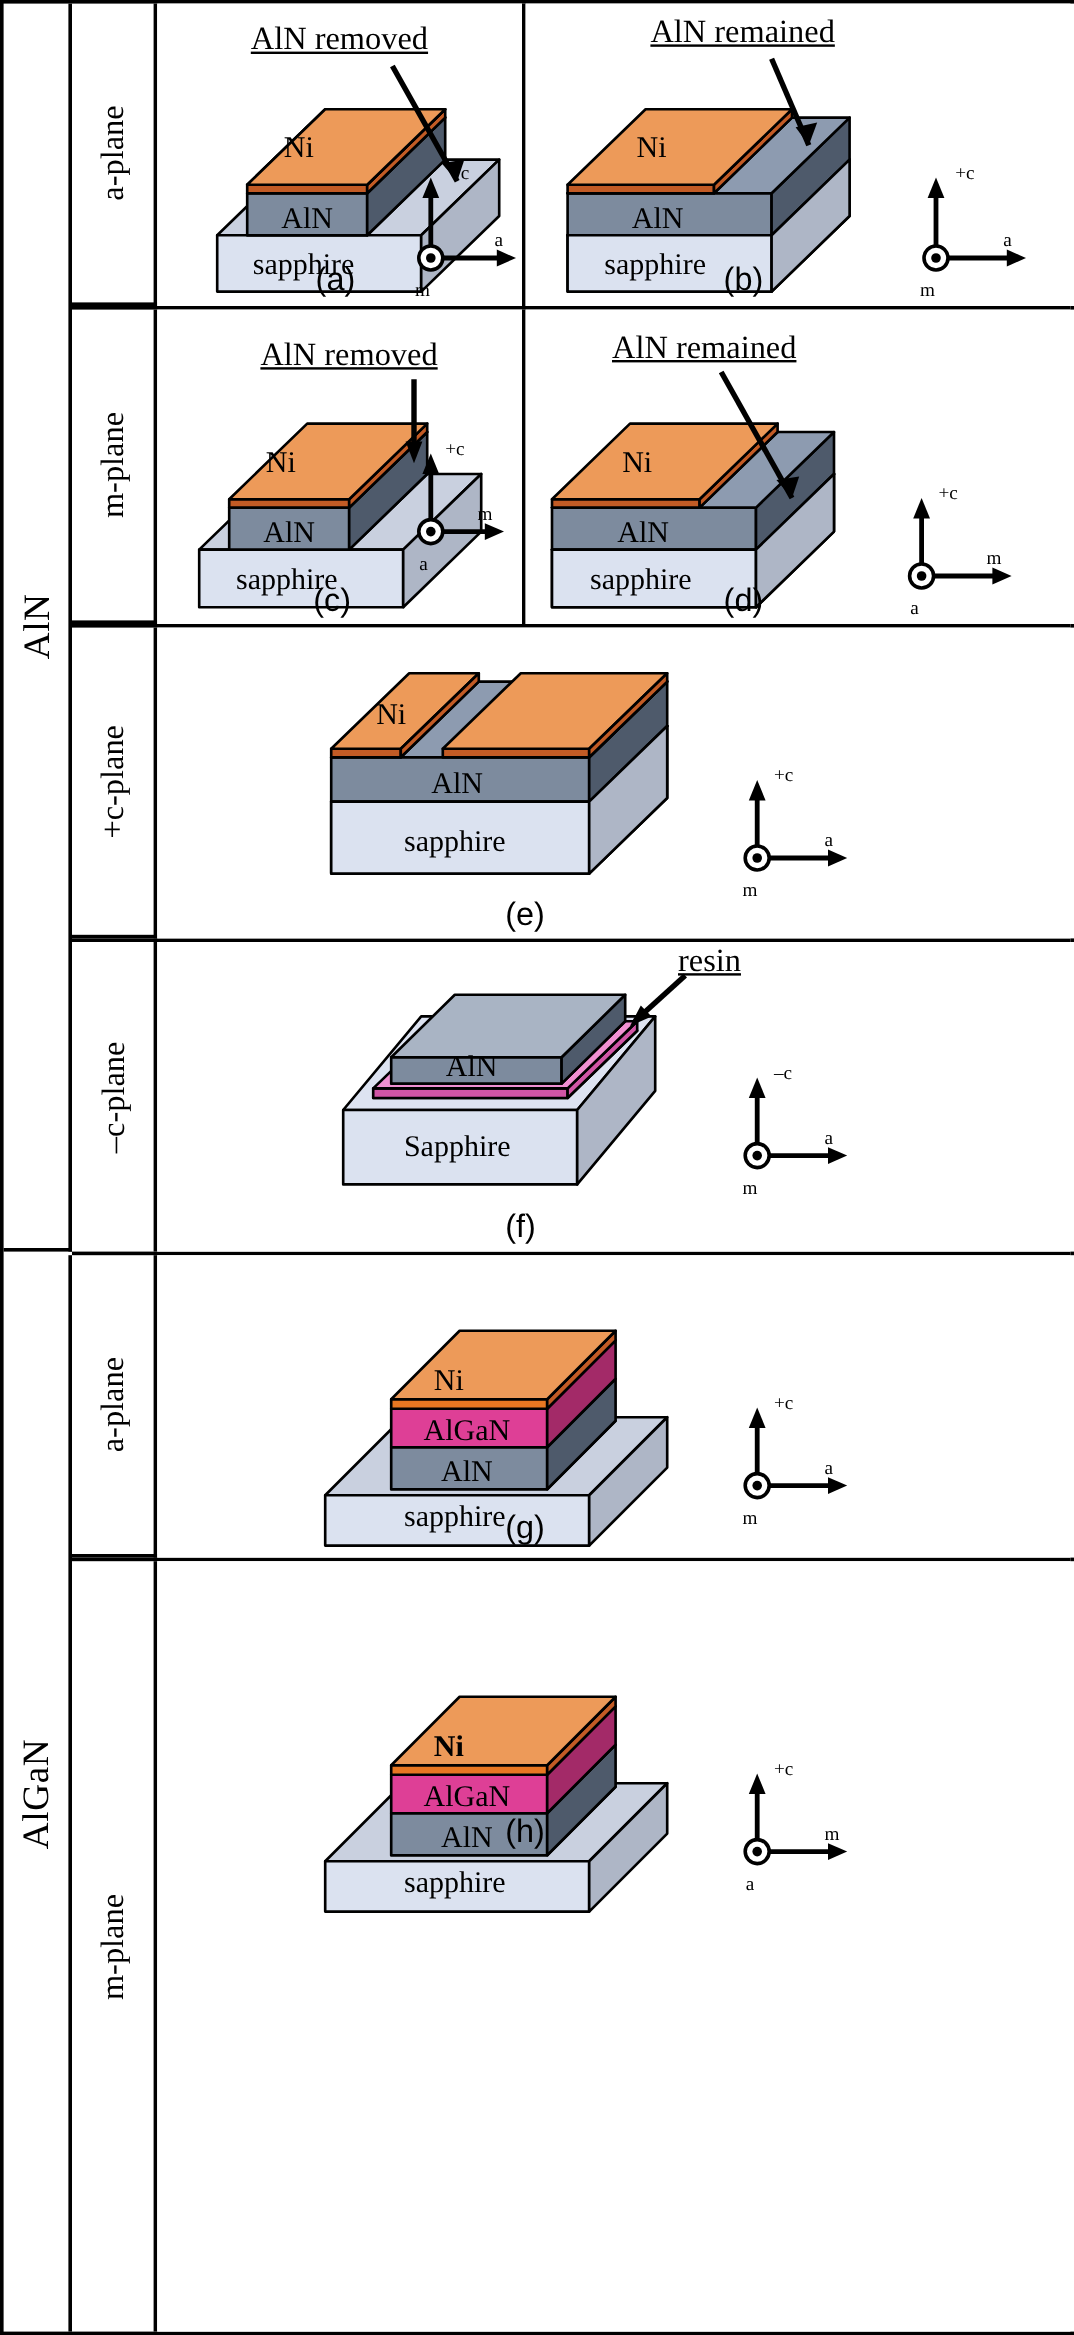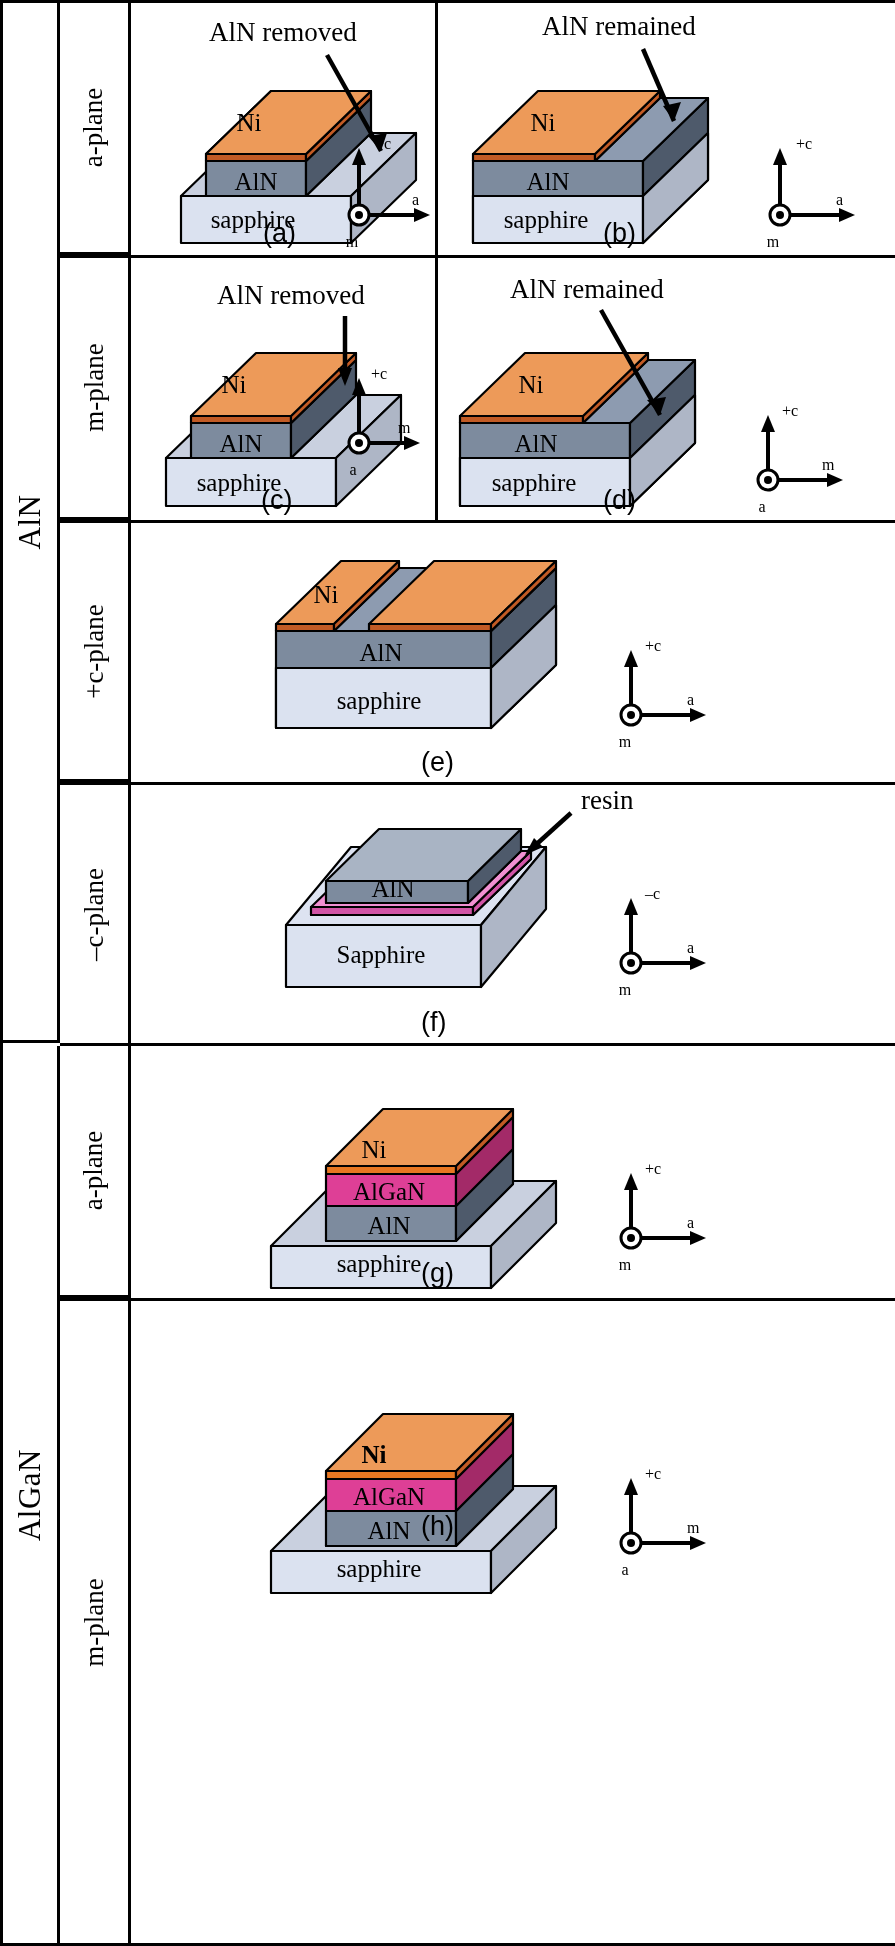--- a/index.html
+++ b/index.html
@@ -43,20 +43,21 @@
   }
   svg { display:block; overflow:visible; }
   text { font-family:"Liberation Serif", serif; fill:#000; }
   .lbl { font-size:25px; }
   .lbl-b { font-size:25px; font-weight:bold; }
 
   
   .anno {
     position:absolute; font-size:27px; white-space:nowrap;
     font-family:"Liberation Serif", serif;
+    text-decoration:underline;
   }
 </style>
 </head>
 <body>
 
 <div id="figure">
 
   <div class="matcol" style="top:0; height:1040px; border-bottom:3px solid #000;">
     <span>AlN</span>
   </div>
@@ -358,21 +359,21 @@
         <polygon points="500,113 493,130 507,130" fill="#000"></polygon>
         <line x1="508" y1="178" x2="568" y2="178" stroke="#000" stroke-width="4"></line>
         <polygon points="575,178 559,171 559,185" fill="#000"></polygon>
         <circle cx="500" cy="178" r="10" fill="#fff" stroke="#000" stroke-width="3"></circle>
         <circle cx="500" cy="178" r="4" fill="#000"></circle>
         <text x="514" y="114">–c</text>
         <text x="556" y="168">a</text>
         <text x="494" y="210" text-anchor="middle">m</text>
       </g>
     </svg>
-    <div class="anno" style="left:450px; top:0px;">resin</div>
+    <div class="anno" style="left:434px; top:0px;">resin</div>
   </div>
   <div class="caption" style="left:418px; top:1004px;">(f)</div>
 
   <div class="cell" style="left:128px; top:1043px; width:764px; height:252px;">
     <svg width="764" height="252" viewBox="0 0 764 252">
 
       <g stroke="#000" stroke-width="2.2" stroke-linejoin="round">
         <polygon points="140,200 205,135 425,135 360,200" fill="#C9D0DF"></polygon>
         <polygon points="140,200 360,200 360,242 140,242" fill="#DBE2F0"></polygon>
         <polygon points="360,200 425,135 425,177 360,242" fill="#AEB6C6"></polygon>

